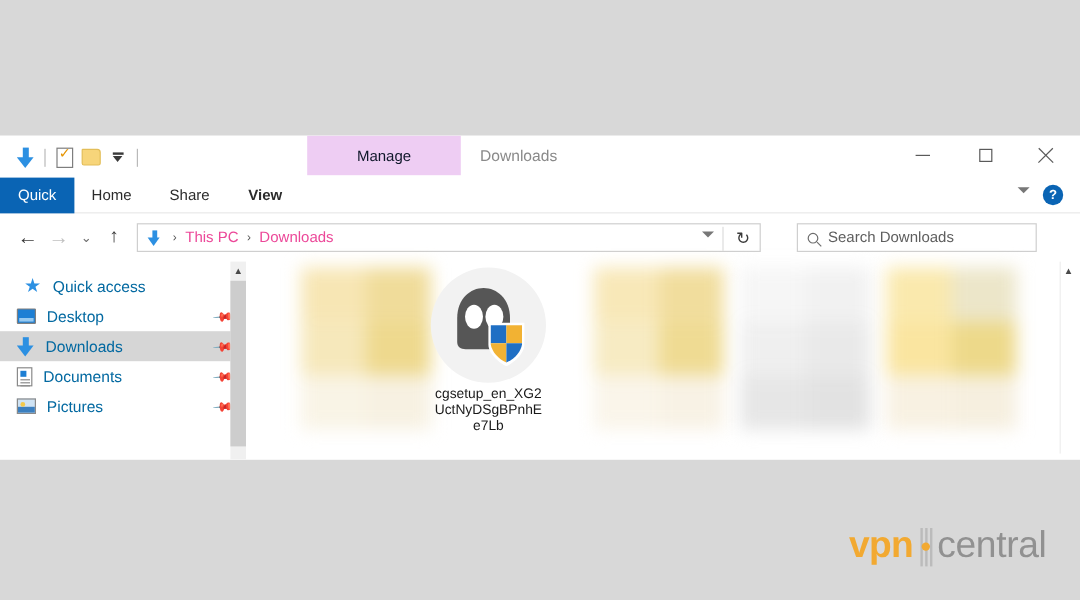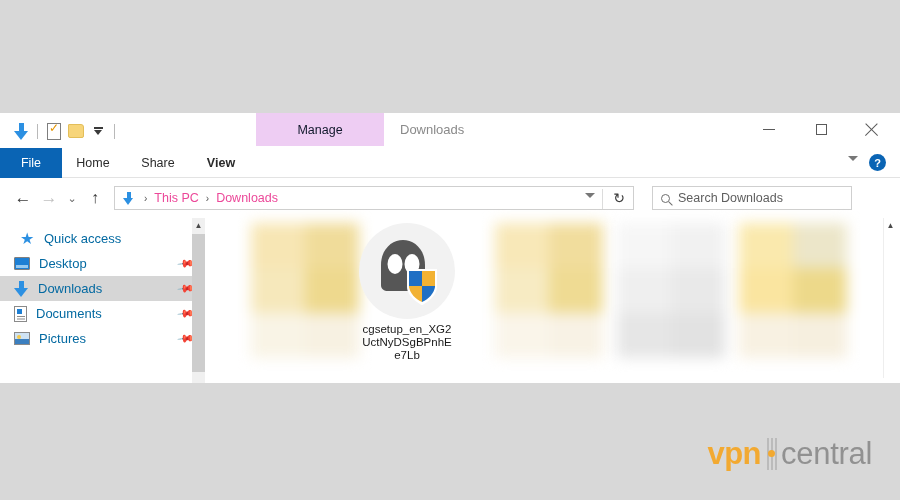--- a/index.html
+++ b/index.html
@@ -82,21 +82,21 @@
   .path-ic { width: 11px; height: 13px; position: relative; margin: 0 5px 0 4px; }
   .path-ic .stem { position: absolute; left: 4px; top: 0; width: 4px; height: 7px; background: #2c90e2; }
   .path-ic .head { position: absolute; left: 0; top: 6px; width: 0; height: 0;
      border-left: 5.5px solid transparent; border-right: 5.5px solid transparent; border-top: 7px solid #2c90e2; }
   .crumb { font-size: 12.5px; color: #ec4899; padding: 0 2px; }
   .crumb-sep { font-size: 10px; color: #555; padding: 0 5px; }
   .path-chev { position: absolute; right: 38px; top: 6px; }
   .path-refresh { position: absolute; right: 8px; top: 3px; font-size: 14px; color: #3a3a3a; }
   .path-div { position: absolute; right: 30px; top: 2px; width: 1px; height: 20px; background: #dcdcdc; }
 
-  .search-box { width: 200px; height: 24px; margin-left: 18px; border: 1px solid #cfcfcf; background: #fff;
+  .search-box { width: 200px; height: 24px; margin-left: 30px; border: 1px solid #cfcfcf; background: #fff;
      display: flex; align-items: center; gap: 8px; padding: 0 8px; }
   .mag { width: 9px; height: 9px; border: 1.4px solid #6d6d6d; border-radius: 50%; position: relative; flex: none; }
   .mag:after { content: ""; position: absolute; right: -4px; bottom: -3px; width: 5px; height: 1.4px; background: #6d6d6d; transform: rotate(45deg); }
   .search-ph { font-size: 12.5px; color: #5e5e5e; }
 
   
   .body-row { position: relative; height: 165px; background: #fff; display: flex; }
 
   .sidebar { position: relative; width: 205px; height: 165px; background: #fff; padding-top: 8px; }
   .sb-item { height: 25px; display: flex; align-items: center; padding-left: 14px; position: relative; }
@@ -134,21 +134,21 @@
 
   .file-item { position: absolute; left: 8px; top: 0; width: 108px; display: flex; flex-direction: column; align-items: center; }
   .ghost-wrap { margin-top: 5px; width: 96px; height: 96px; border-radius: 50%; background: #f2f2f2;
      display: flex; align-items: center; justify-content: center; position: relative; }
   .file-name { margin-top: 4px; font-size: 11.5px; line-height: 13px; color: #1a1a1a; text-align: center; width: 104px; word-break: break-all; }
 
   .main-scroll { position: absolute; right: 3px; top: 0; width: 14px; height: 160px; background: #fff; border-left: 1px solid #eee; }
   .main-scroll .up { height: 15px; display: flex; align-items: center; justify-content: center; font-size: 8px; color: #4a4a4a; }
 
   
-  #watermark { position: absolute; right: 28px; bottom: 28px; display: flex; align-items: center; opacity: .92; }
+  #watermark { position: absolute; right: 28px; bottom: 28px; display: flex; align-items: flex-end; opacity: .92; }
   .wm-vpn { font-size: 31px; font-weight: bold; color: #f5a623; letter-spacing: -0.5px; }
   .wm-sep { position: relative; width: 16px; height: 32px; margin: 0 2px; }
   .wm-sep .l { position: absolute; top: 0; width: 1.5px; height: 32px; background: #b9b9b9; }
   .wm-sep .l1 { left: 4px; } .wm-sep .l2 { left: 8px; } .wm-sep .l3 { left: 12px; }
   .wm-sep .dot { position: absolute; left: 4.5px; top: 12px; width: 7px; height: 7px; border-radius: 50%; background: #f5a623; }
   .wm-central { font-size: 31px; color: #8c8c8c; letter-spacing: -0.3px; }
 </style>
 </head>
 <body>
 
@@ -192,21 +192,21 @@
         </div>
       <div class="wctl" id="btn-max">
           <div class="g-max"></div>
         </div>
       <div class="wctl" id="btn-close">
           <div class="g-close"></div>
         </div>
     </div>
 
     <div class="ribbon">
-      <div class="tab" id="tab-file">File</div>
+      <div class="tab" id="tab-file">Quick</div>
       <div class="tab" id="tab-share">Share</div>
       <div class="tab" id="tab-home">Home</div>
       <div class="tab" id="tab-view">View</div>
 
       <div id="ribbon-expand">
           <div class="chev-d"></div>
         </div>
       <div id="help-btn">
           <span>?</span>
         </div>

